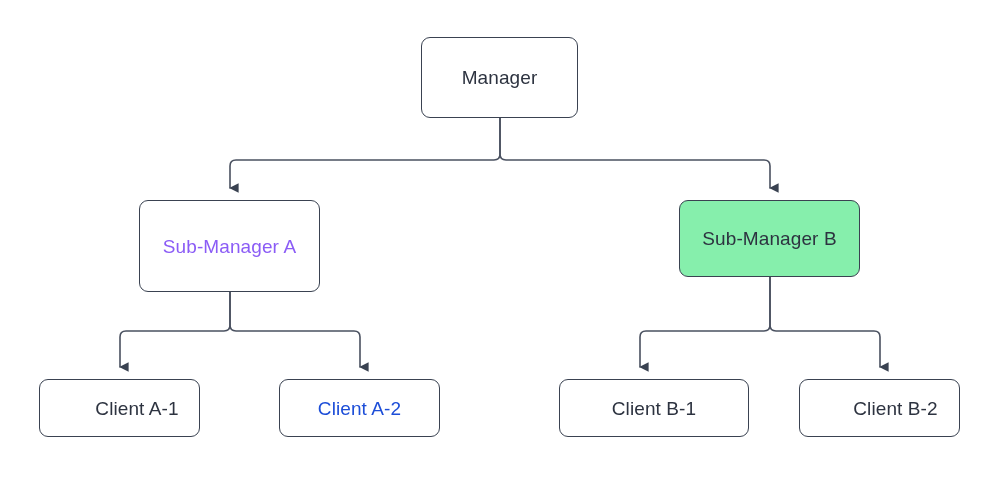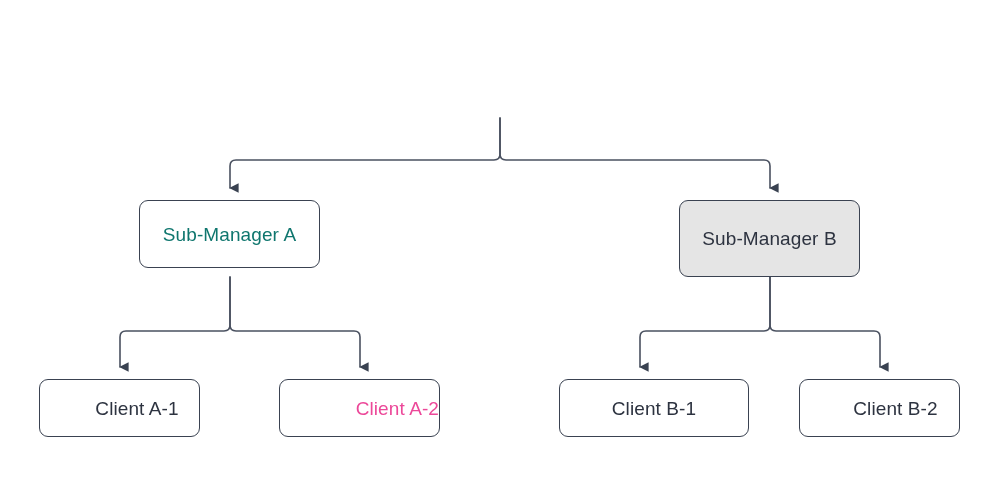--- a/index.html
+++ b/index.html
@@ -66,34 +66,37 @@
 
     <path d="M230,277 L230,325 Q230,331 224,331 L126,331 Q120,331 120,337 L120,367" fill="none" stroke="#4a5160" stroke-width="1.6" stroke-linecap="round" marker-end="url(#arrowhead)"></path>
 
     <path d="M230,277 L230,325 Q230,331 236,331 L354,331 Q360,331 360,337 L360,367" fill="none" stroke="#4a5160" stroke-width="1.6" stroke-linecap="round" marker-end="url(#arrowhead)"></path>
 
     <path d="M770,277 L770,325 Q770,331 764,331 L646,331 Q640,331 640,337 L640,367" fill="none" stroke="#4a5160" stroke-width="1.6" stroke-linecap="round" marker-end="url(#arrowhead)"></path>
 
     <path d="M770,277 L770,325 Q770,331 776,331 L874,331 Q880,331 880,337 L880,367" fill="none" stroke="#4a5160" stroke-width="1.6" stroke-linecap="round" marker-end="url(#arrowhead)"></path>
   </svg>
 
+  <div class="node" id="node-manager" style="left: 421px; top: 37px; width: 157px; height: 81px; border-color: rgb(58, 66, 81); background: rgb(255, 255, 255); color: rgb(45, 51, 64);">
+    <span class="node-label">Manager</span>
+  </div>
 
-  <div class="node" id="node-sub-manager-a" style="left: 139px; top: 200px; width: 181px; height: 68px; border-color: rgb(58, 66, 81); background: rgb(255, 255, 255); color: #0f766e;">
+  <div class="node" id="node-sub-manager-a" style="left: 139px; top: 200px; width: 181px; height: 92px; border-color: rgb(58, 66, 81); background: rgb(255, 255, 255); color: #8b5cf6;">
     <span class="node-label">Sub-Manager A</span>
   </div>
 
-  <div class="node" id="node-sub-manager-b" style="left: 679px; top: 200px; width: 181px; height: 77px; border-color: rgb(58, 66, 81); background: #e5e5e5; color: rgb(45, 51, 64);">
+  <div class="node" id="node-sub-manager-b" style="left: 679px; top: 200px; width: 181px; height: 77px; border-color: rgb(58, 66, 81); background: #86efac; color: rgb(45, 51, 64);">
     <span class="node-label">Sub-Manager B</span>
   </div>
 
   <div class="node" id="node-client-a1" style="left: 39px; top: 379px; width: 161px; height: 58px; border-color: rgb(58, 66, 81); background: rgb(255, 255, 255); color: rgb(45, 51, 64); padding-left: 35px;">
     <span class="node-label">Client A-1</span>
   </div>
 
-  <div class="node" id="node-client-a2" style="left: 279px; top: 379px; width: 161px; height: 58px; border-color: rgb(58, 66, 81); background: rgb(255, 255, 255); color: #ec4899; justify-content: flex-end;">
+  <div class="node" id="node-client-a2" style="left: 279px; top: 379px; width: 161px; height: 58px; border-color: rgb(58, 66, 81); background: rgb(255, 255, 255); color: #1d4ed8;">
     <span class="node-label">Client A-2</span>
   </div>
 
   <div class="node" id="node-client-b1" style="left: 559px; top: 379px; width: 190px; height: 58px; border-color: rgb(58, 66, 81); background: rgb(255, 255, 255); color: rgb(45, 51, 64);">
     <span class="node-label">Client B-1</span>
   </div>
 
   <div class="node" id="node-client-b2" style="left: 799px; top: 379px; width: 161px; height: 58px; border-color: rgb(58, 66, 81); background: rgb(255, 255, 255); color: rgb(45, 51, 64); padding-left: 32px;">
     <span class="node-label">Client B-2</span>
   </div>

